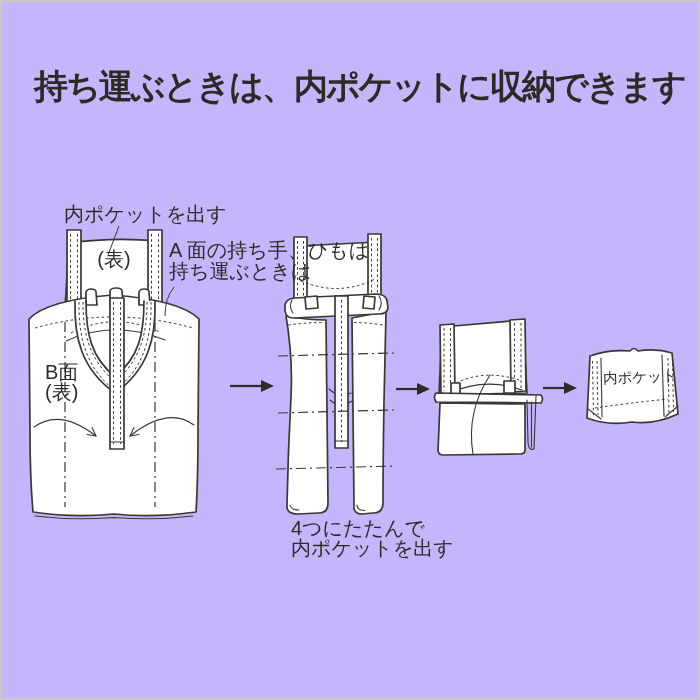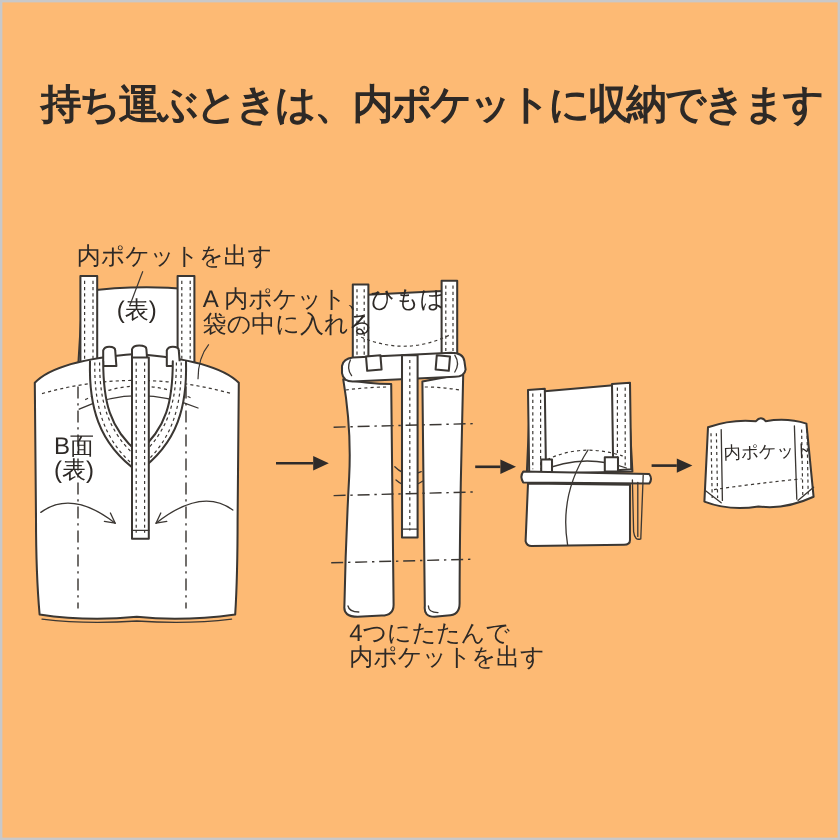--- a/index.html
+++ b/index.html
@@ -1,21 +1,21 @@
 <!DOCTYPE html>
 <html><head>
 <meta charset="utf-8">
 <style>
   * { margin: 0; padding: 0; box-sizing: border-box; }
   html, body { background: #ffffff; }
   #stage {
     position: relative;
     width: 700px;
     height: 700px;
-    background: #fdba74;
+    background: #c4b5fd;
     border: 2px solid #c8c8c8;
     overflow: hidden;
     font-family: "Liberation Sans", sans-serif;
     color: #2d2926;
   }
   #title {
     position: absolute;
     left: 32px;
     top: 62px;
     font-size: 34px;
@@ -192,22 +192,22 @@
       <path class="stitch" d="M 670.5,356 L 671.5,410"></path>
       <path class="stitch" d="M 593,406 Q 627,401 666,397"></path>
       <path class="thin" d="M 586,407 L 599,417"></path>
       <path class="thin" d="M 663,415 L 676,404"></path>
     </g>
   </svg>
 
   <div class="lbl" id="lbl-pocket-out">内ポケットを出す</div>
 
   <div class="lbl" id="lbl-handle">
-    <div>A 内ポケット、ひもは</div>
-    <div>袋の中に入れる</div>
+    <div>A 面の持ち手、ひもは</div>
+    <div>持ち運ぶときは</div>
   </div>
 
   <div class="lbl" id="lbl-face1">(表)</div>
 
   <div class="lbl" id="lbl-bside">
     <div>B面</div>
     <div>(表)</div>
   </div>
 
   <div class="lbl" id="lbl-caption">

